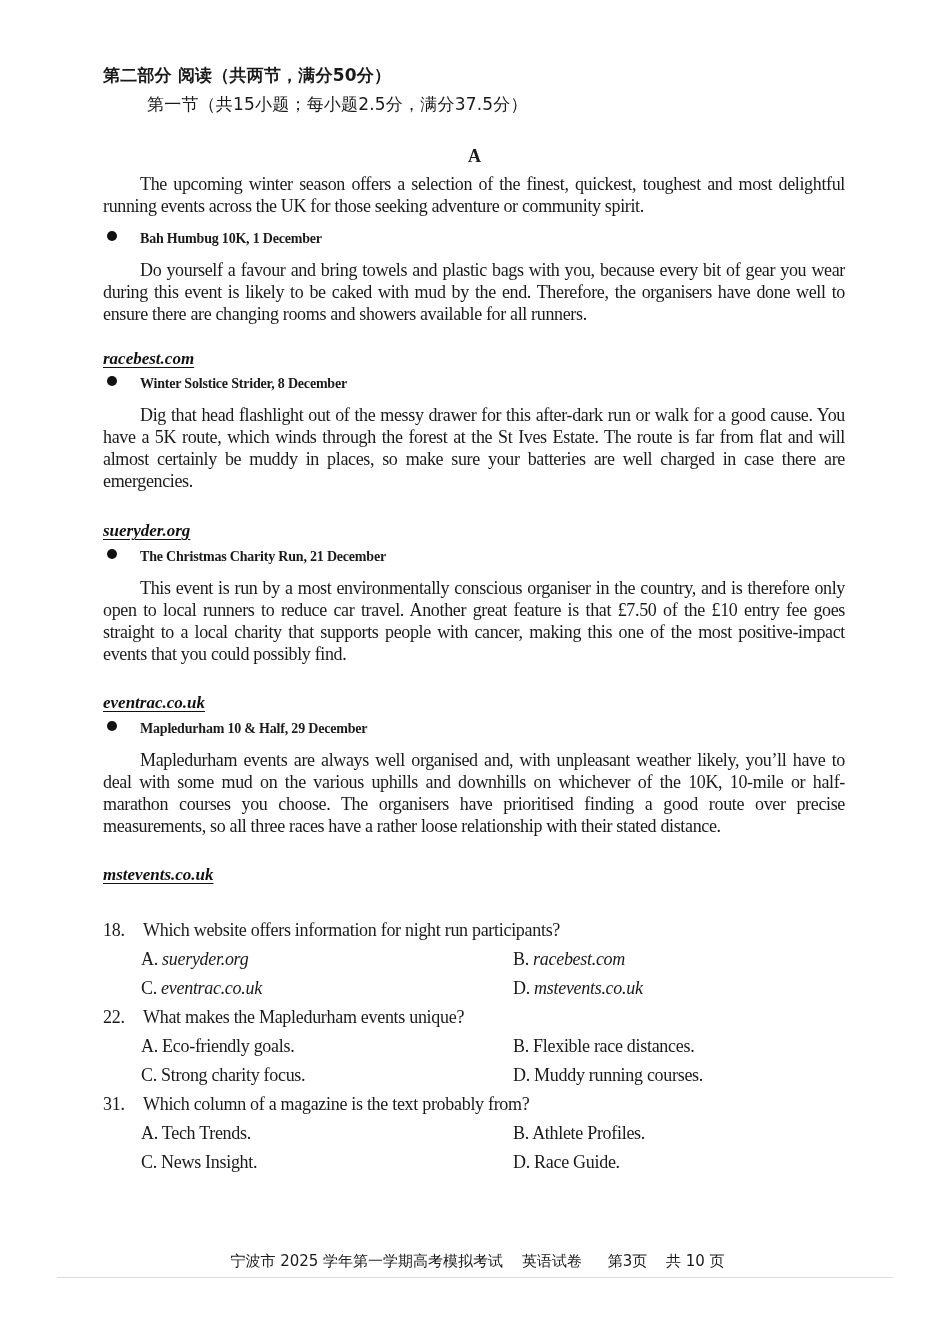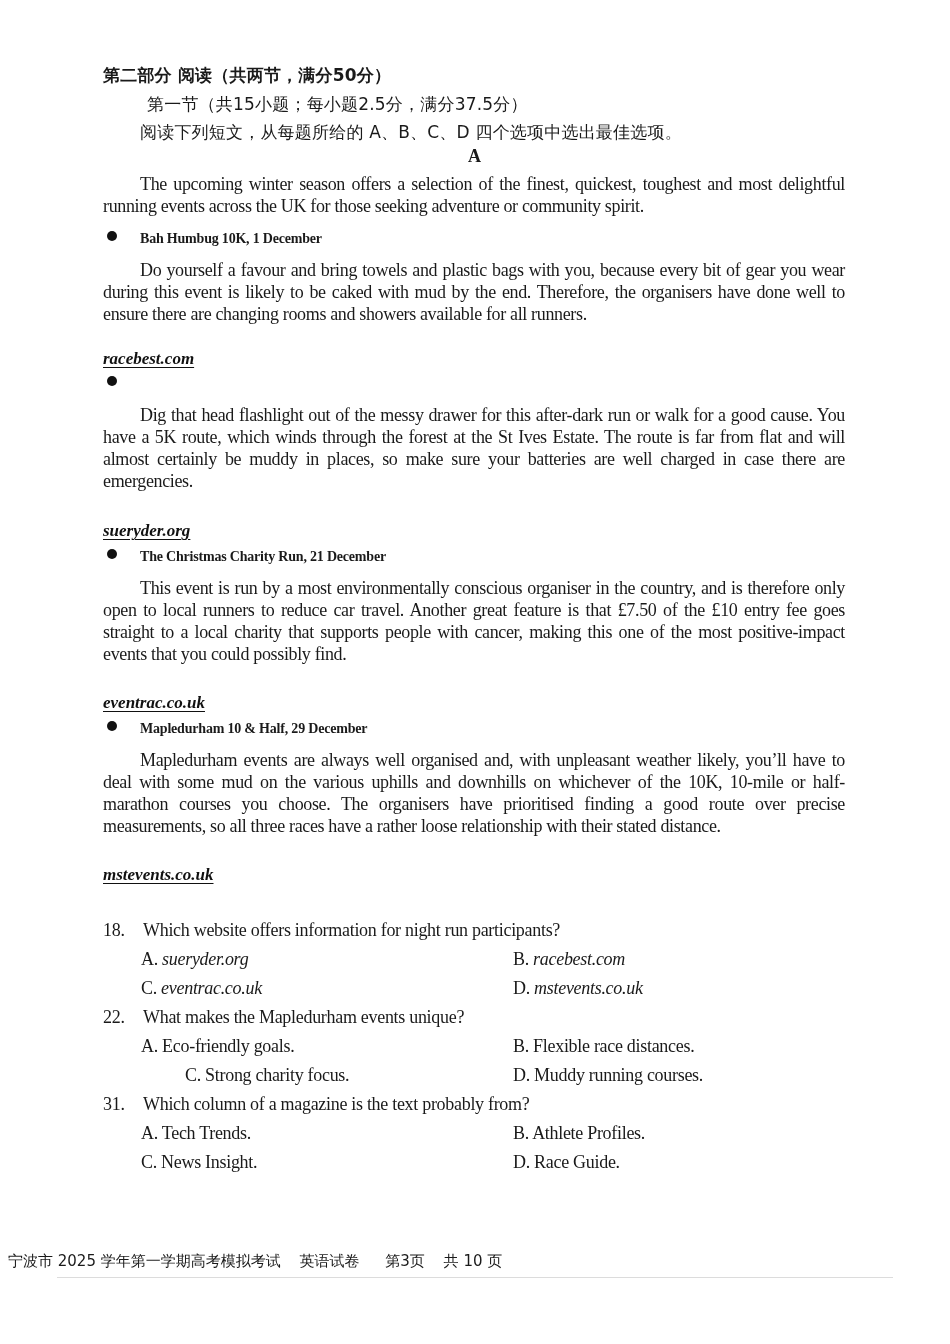--- a/index.html
+++ b/index.html
@@ -100,56 +100,55 @@
       letter-spacing: -0.3px;
       cursor: pointer;
     }
     .opt .opt-text.italic { font-style: italic; }
     .col-a { left: 141px; }
     .col-b { left: 513px; }
 
     .footer {
       position: absolute;
       top: 1252px;
-      left: 1px;
+      left: 12px;
       width: 938px;
-      text-align: left;
+      text-align: center;
       font-family: "DejaVu Sans", "Liberation Sans", sans-serif;
       font-size: 15px;
     }
     .footer span { margin: 0 7px; }
     .footer-rule {
       position: absolute;
       top: 1277px;
       left: 57px;
       width: 836px;
       height: 1px;
       background: #dcdcdc;
     }
   </style>
 </head>
 <body>
 
 <div class="page">
 
   <div class="abs cn cn-bold" style="top:64px; left:103px;">第二部分 阅读（共两节，满分50分）</div>
   <div class="abs cn" style="top:93px; left:103px;margin-left:44px;">第一节（共15小题；每小题2.5分，满分37.5分）</div>
-  <div class="abs cn" style="top:121px; left:140px;">阅读下列短文，从每题所给的 A、B、C、D 四个选项中选出最佳选项。</div>
   <div class="section-letter">A</div>
 
   <div class="para" style="top:173px;">The upcoming winter season offers a selection of the finest, quickest, toughest and most delightful running events across the UK for those seeking adventure or community spirit.</div>
 
   <div class="event-title" style="top:231px;">
     <span class="bullet"></span><span>Bah Humbug 10K, 1 December</span>
   </div>
   <div class="para" style="top:259px;">Do yourself a favour and bring towels and plastic bags with you, because every bit of gear you wear during this event is likely to be caked with mud by the end. Therefore, the organisers have done well to ensure there are changing rooms and showers available for all runners.</div>
   <a class="site-link" style="top:349px;">racebest.com</a>
 
   <div class="event-title" style="top:376px;">
-    <span class="bullet"></span>
+    <span class="bullet"></span><span>Winter Solstice Strider, 8 December</span>
   </div>
   <div class="para" style="top:404px;">Dig that head flashlight out of the messy drawer for this after-dark run or walk for a good cause. You have a 5K route, which winds through the forest at the St Ives Estate. The route is far from flat and will almost certainly be muddy in places, so make sure your batteries are well charged in case there are emergencies.</div>
   <a class="site-link" style="top:521px;">sueryder.org</a>
 
   <div class="event-title" style="top:549px;">
     <span class="bullet"></span><span>The Christmas Charity Run, 21 December</span>
   </div>
   <div class="para" style="top:577px;">This event is run by a most environmentally conscious organiser in the country, and is therefore only open to local runners to reduce car travel. Another great feature is that £7.50 of the £10 entry fee goes straight to a local charity that supports people with cancer, making this one of the most positive-impact events that you could possibly find.</div>
   <a class="site-link" style="top:693px;">eventrac.co.uk</a>
 
@@ -183,21 +182,21 @@
     <span class="q-num">22.</span><span>What makes the Mapledurham events unique?</span>
   </div>
   <div class="opt col-a" style="top:1036px;">
     <span>A.</span>
     <span class="opt-text">Eco-friendly goals.</span>
   </div>
   <div class="opt col-b" style="top:1036px;">
     <span>B.</span>
     <span class="opt-text">Flexible race distances.</span>
   </div>
-  <div class="opt col-a" style="top:1065px;margin-left:44px;">
+  <div class="opt col-a" style="top:1065px;">
     <span>C.</span>
     <span class="opt-text">Strong charity focus.</span>
   </div>
   <div class="opt col-b" style="top:1065px;">
     <span>D.</span>
     <span class="opt-text">Muddy running courses.</span>
   </div>
 
   <div class="q-row" style="top:1094px;">
     <span class="q-num">31.</span><span>Which column of a magazine is the text probably from?</span>

